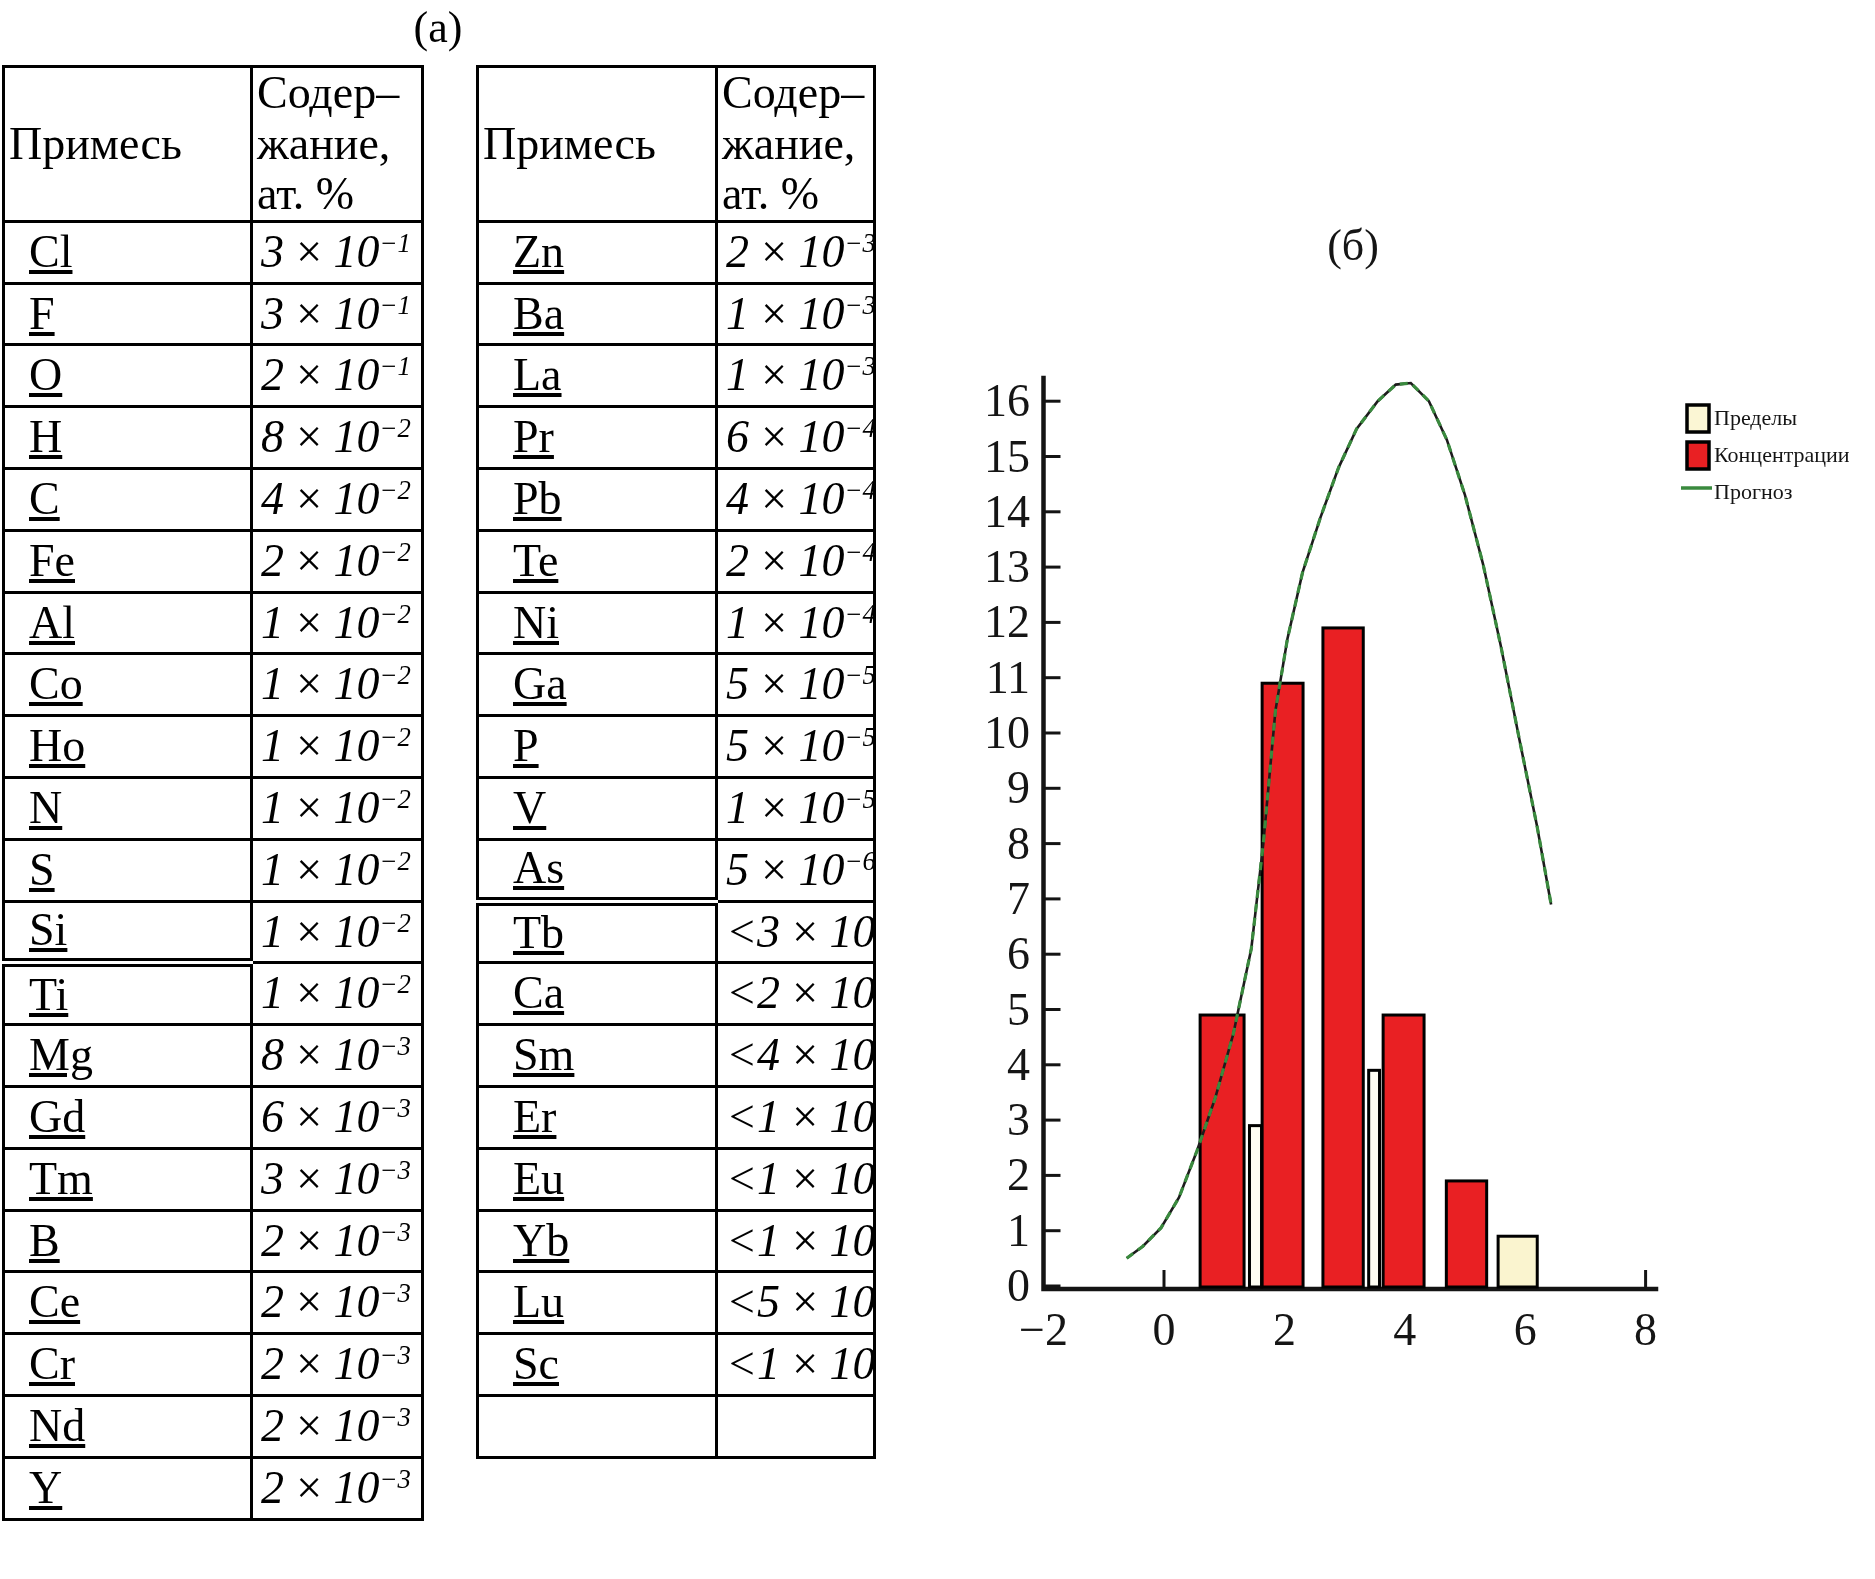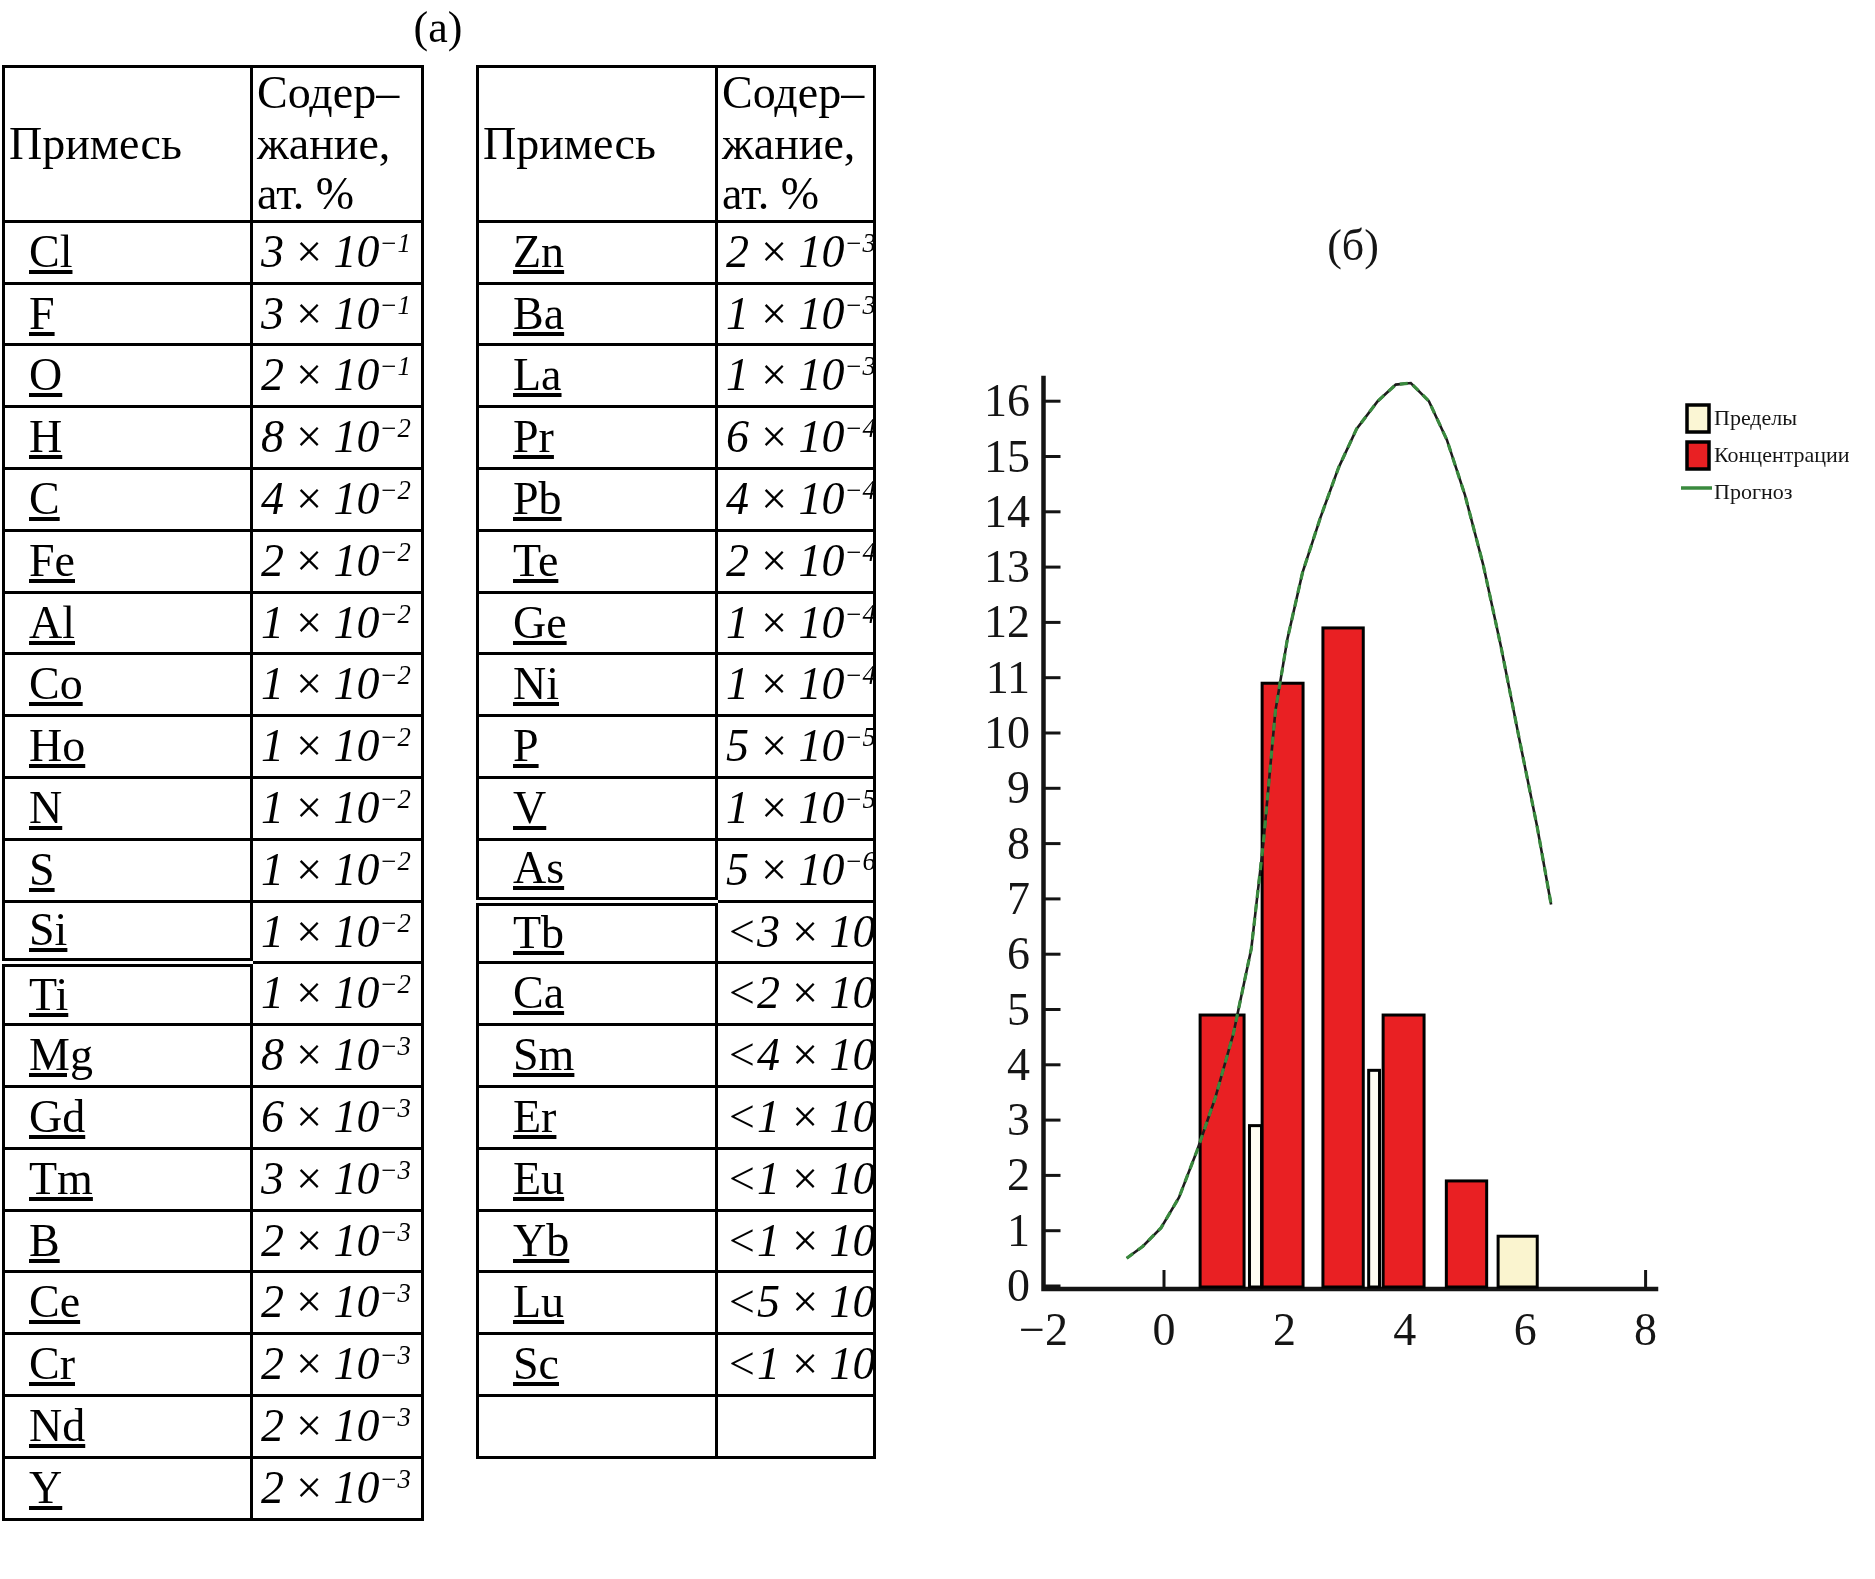--- a/index.html
+++ b/index.html
@@ -153,26 +153,26 @@
         </tr>
         <tr class="r">
           <td class="el">Pb</td>
           <td class="val">4 × 10<span class="sup">−4</span></td>
         </tr>
         <tr class="r">
           <td class="el">Te</td>
           <td class="val">2 × 10<span class="sup">−4</span></td>
         </tr>
         <tr class="r">
-          <td class="el">Ge</td>
-          <td class="val">1 × 10<span class="sup">−4</span></td>
-        </tr>
-        <tr class="r">
           <td class="el">Ni</td>
           <td class="val">1 × 10<span class="sup">−4</span></td>
+        </tr>
+        <tr class="r">
+          <td class="el">Ga</td>
+          <td class="val">5 × 10<span class="sup">−5</span></td>
         </tr>
         <tr class="r">
           <td class="el">P</td>
           <td class="val">5 × 10<span class="sup">−5</span></td>
         </tr>
         <tr class="r">
           <td class="el">V</td>
           <td class="val">1 × 10<span class="sup">−5</span></td>
         </tr>
         <tr class="r">

